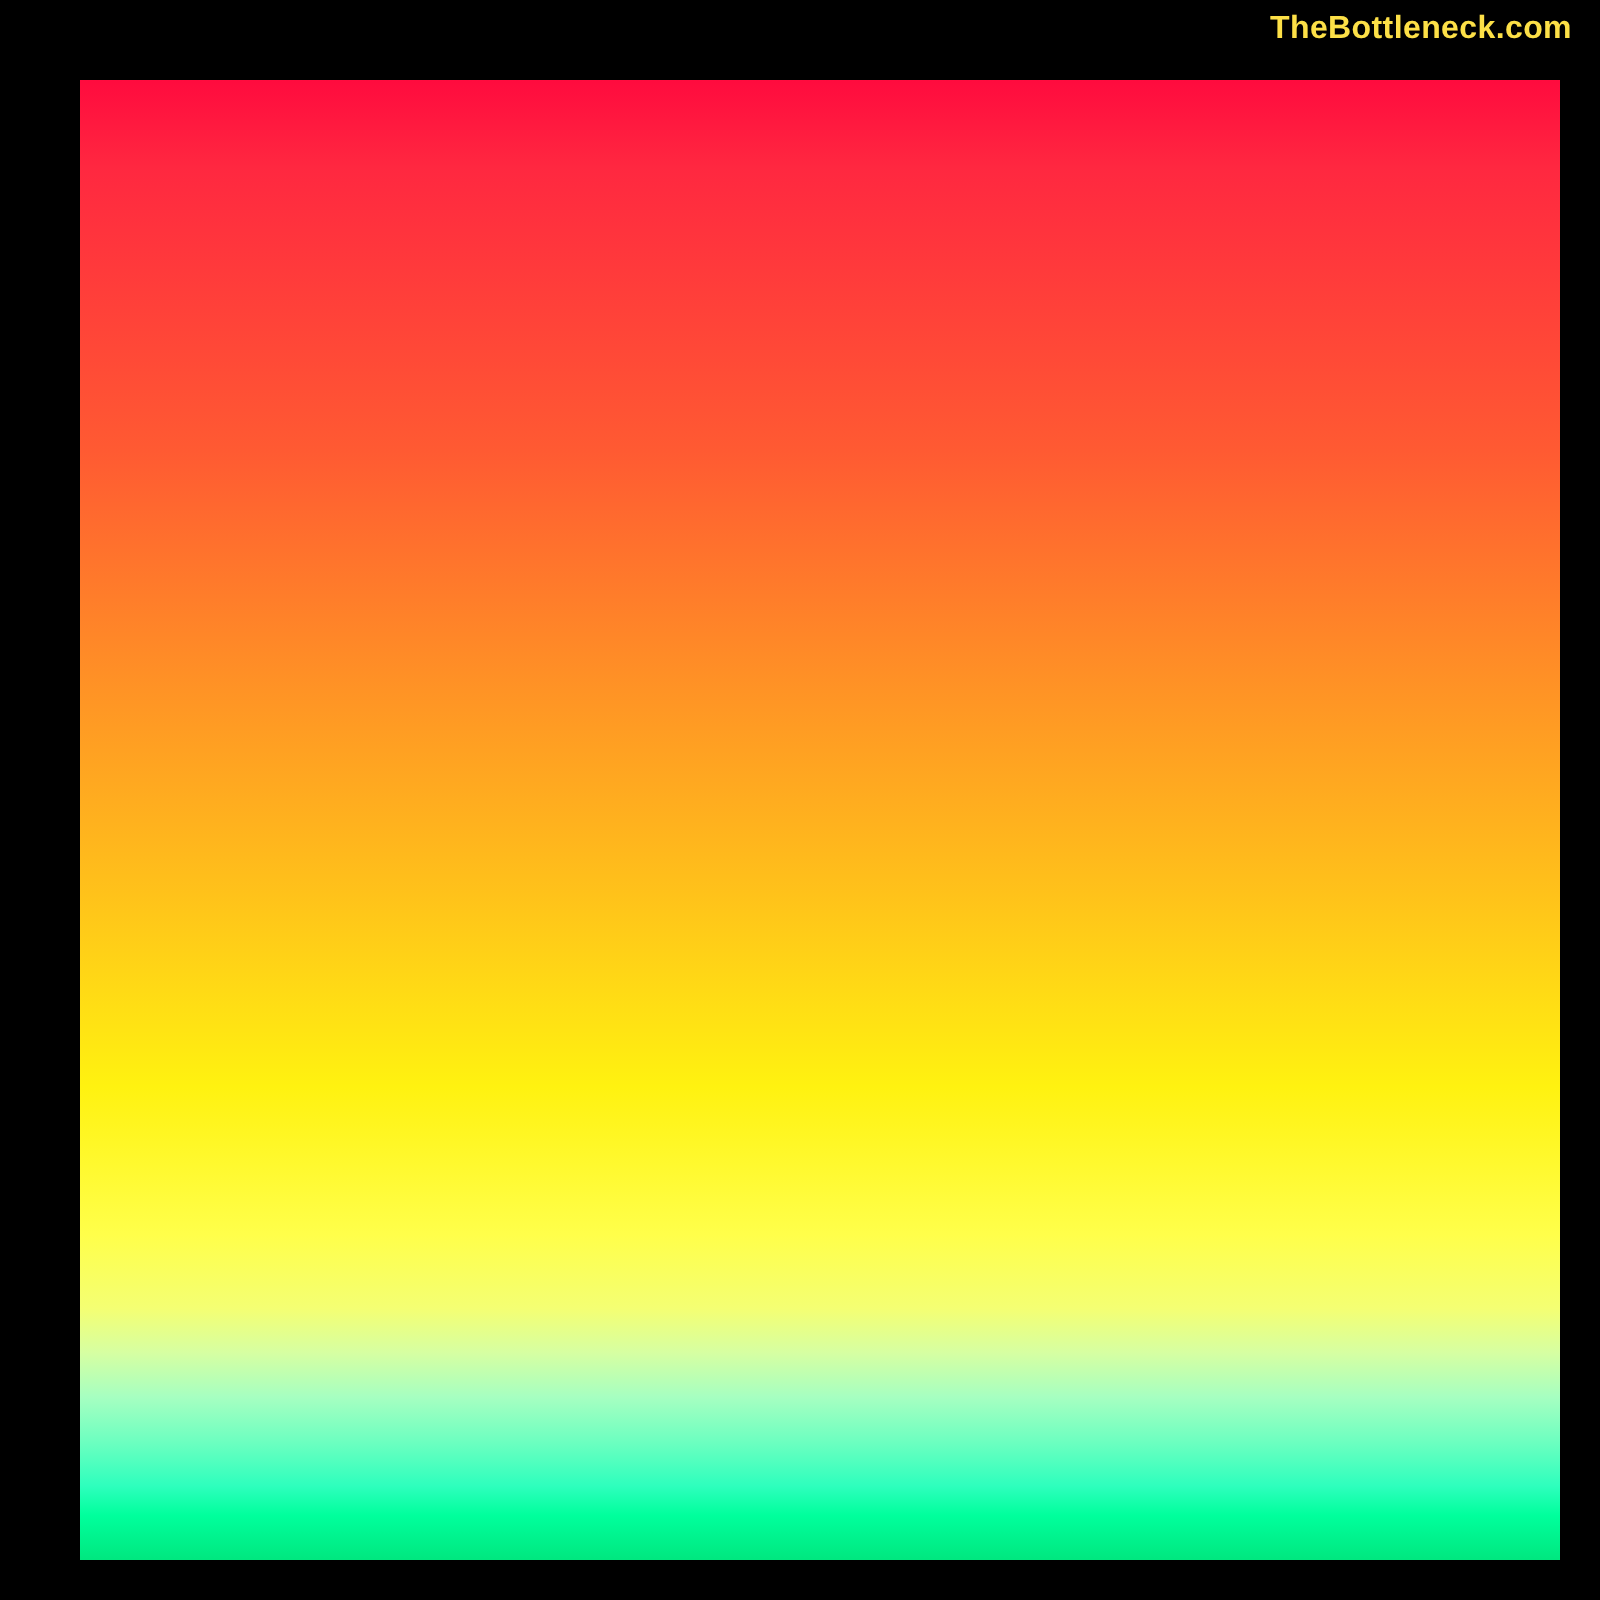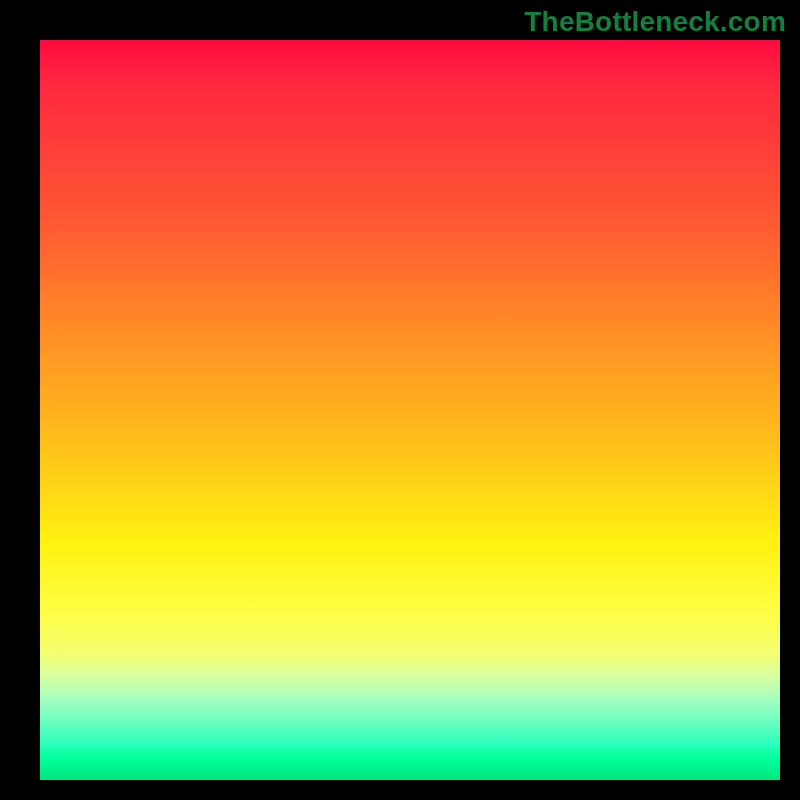--- a/index.html
+++ b/index.html
@@ -54,23 +54,23 @@
   }
   .marker {
     fill: #e17d7a;
     stroke: none;
   }
   .watermark {
     position: absolute;
     top: 6px;
     right: 14px;
     font-family: Arial, Helvetica, sans-serif;
-    font-size: 28px;
+    font-size: 16px;
     font-weight: 600;
-    color: #15803d;
+    color: #fde047;
     letter-spacing: 0.2px;
   }
 </style>
 </head>
 <body>
 
 <div class="frame">
   <div class="plot">
     <div class="gradient"></div>
     <svg id="chart-svg" width="740" height="740" viewBox="0 0 740 740">

